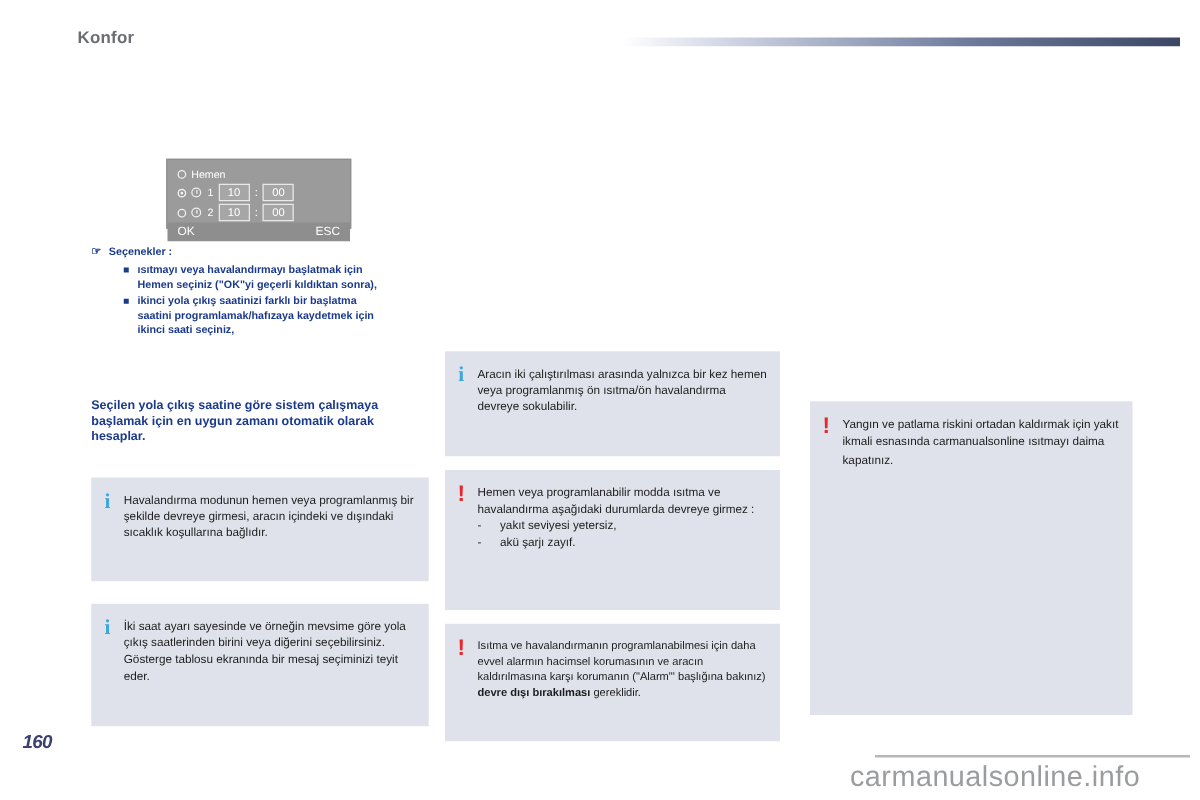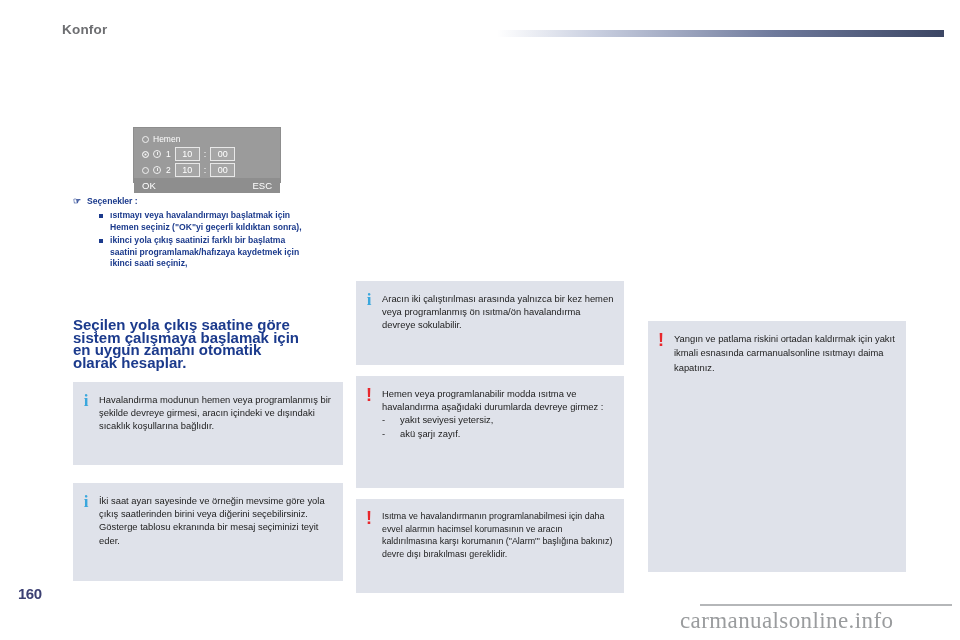--- a/index.html
+++ b/index.html
@@ -25,29 +25,30 @@
   .header-rule{
     position:absolute;left:497px;top:30px;width:447px;height:7px;
     background:linear-gradient(to right,#ffffff 0%,#c9cfe0 22%,#6f7a9c 62%,#3c4664 100%);
   }
 
   
   .page-number{
     position:absolute;left:18px;top:585px;
     font-size:15px;font-weight:bold;color:#3b3f72;
     letter-spacing:-0.5px;
+    font-style:italic;
   }
   .footer-rule{
     position:absolute;left:700px;top:604px;width:252px;height:2px;
     background:#b5b7b9;
   }
   .watermark{
     position:absolute;left:680px;top:608px;
     font-size:23px;color:#9a9c9e;letter-spacing:.4px;
-    font-family:Liberation Serif, serif;
+    font-family:Liberation Sans, sans-serif;
   }
 
   
   .screen{
     position:absolute;left:133px;top:127px;width:148px;height:56px;
     background:#9b9b9b;
     border:1px solid #8d8d8d;
     box-sizing:border-box;
     font-size:8.5px;color:#ffffff;
     font-family:"Liberation Sans", sans-serif;
@@ -116,21 +117,21 @@
     font-size:8.6px;font-weight:bold;line-height:11.6px;
     margin-bottom:2px;
   }
   .opt-list li:before{
     content:"";position:absolute;left:0;top:4px;
     width:3.5px;height:3.5px;background:#1b3a8c;
   }
 
   .para-blue{
     position:absolute;left:73px;top:319px;width:235px;
-    color:#1b3a8c;font-size:15px;font-weight:bold;line-height:12.6px;
+    color:#1b3a8c;font-size:10px;font-weight:bold;line-height:12.6px;
   }
 
   
   .box{
     position:absolute;
     background:#dfe2ea;
     box-sizing:border-box;
     display:flex;
   }
   .box-ico{
@@ -148,21 +149,21 @@
   }
   .box-txt{
     flex:1 1 auto;
     padding:11px 10px 10px 0;
     font-size:9.4px;line-height:13.2px;color:#1c1c1c;
   }
   .box-txt p{margin:0;}
   .dash-row{display:flex;}
   .dash-row .d{width:8px;flex:0 0 auto;}
   .dash-row .t{flex:1 1 auto;padding-left:10px;}
-  .b-strong{font-weight:normal;margin-top:44px;}
+  .b-strong{font-weight:bold;margin-top:44px;}
 
   
   #box-info-ventilation{left:73px;top:382px;width:270px;height:83px;}
   #box-info-twohour{left:73px;top:483px;width:270px;height:98px;}
   #box-info-once{left:356px;top:281px;width:268px;height:84px;}
   #box-warn-nostart{left:356px;top:376px;width:268px;height:112px;}
   #box-warn-alarm{left:356px;top:499px;width:268px;height:94px;}
   #box-warn-fire{left:648px;top:321px;width:258px;height:251px;}
 
   #box-warn-fire .box-txt{font-size:9.4px;line-height:14.4px;}

